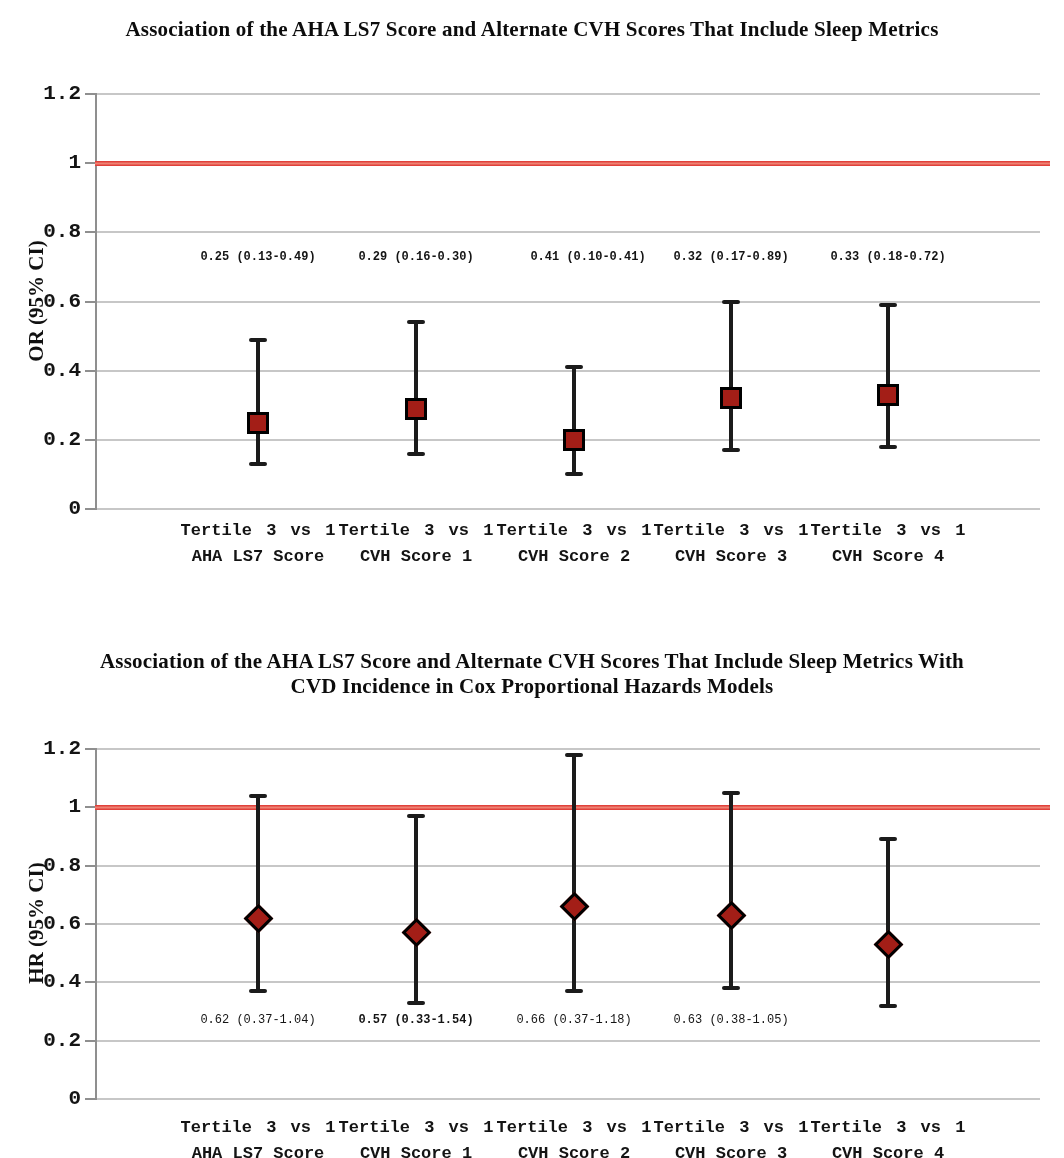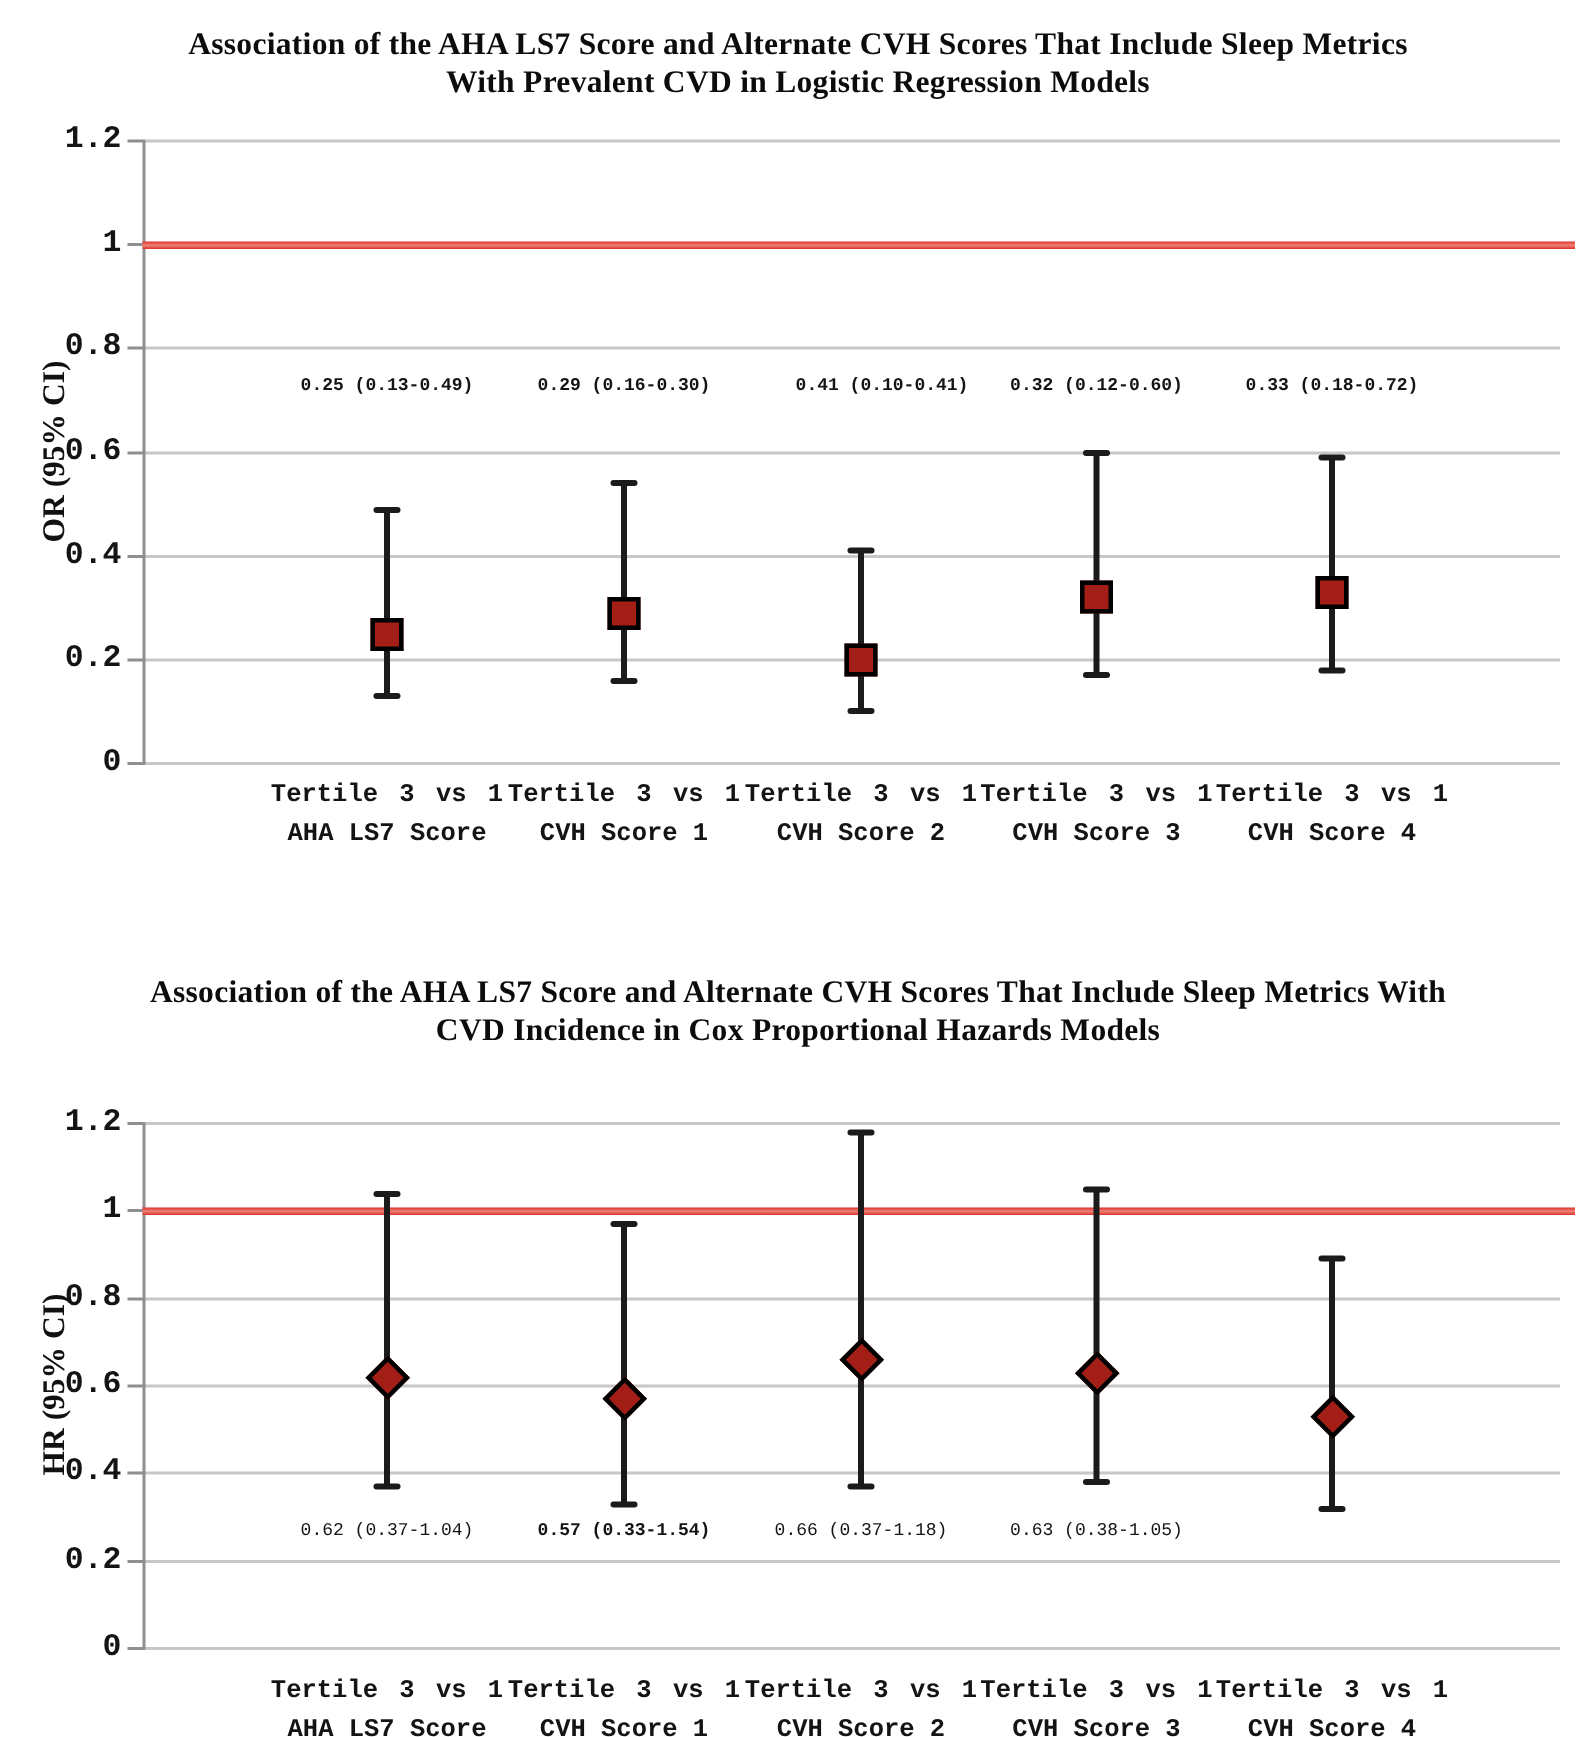--- a/index.html
+++ b/index.html
@@ -47,21 +47,21 @@
   .cat{
     position:absolute;width:190px;text-align:center;font-weight:bold;
     font-size:17px;line-height:26px;z-index:6;color:#141414;
   }
   .cat .l1{word-spacing:4px;}
 </style>
 </head>
 <body>
 
 <div class="figure" id="fig0">
-  <h2 class="title"><span>Association of the AHA LS7 Score and Alternate CVH Scores That Include Sleep Metrics</span><br><span>With Prevalent CVD in Logistic Regression Models</span></h2>
+  <h2 class="title"><span>Association of the AHA LS7 Score and Alternate CVH Scores That Include Sleep Metrics</span><br></h2>
   <div class="ylabel" id="ylab0">OR (95% CI)</div>
   <div class="plot" id="plot0">
       <div class="grid" style="top: -1px;"></div>
       <div class="ytickmark" style="top: -1px;"></div>
       <div class="yticklab" style="top: -13px;">1.2</div>
       <div class="grid" style="top: 68.1667px;"></div>
       <div class="ytickmark" style="top: 68.1667px;"></div>
       <div class="yticklab" style="top: 56.1667px;">1</div>
       <div class="grid" style="top: 137.333px;"></div>
       <div class="ytickmark" style="top: 137.333px;"></div>
@@ -104,21 +104,21 @@
       <div class="marker-square" style="left: 466px; top: 334.833px;"></div>
       <div class="dlab bold" style="left: 376px; top: 151px;">0.41 (0.10-0.41)</div>
       <div class="cat" style="left: 382px; top: 424px;">
         <div class="l1">Tertile 3 vs 1</div>
         <div class="l2">CVH Score 2</div>
       </div>
       <div class="whisker" style="left: 632px; top: 207.5px; height: 148.708px;"></div>
       <div class="cap" style="left: 625px; top: 205.5px;"></div>
       <div class="cap" style="left: 625px; top: 354.208px;"></div>
       <div class="marker-square" style="left: 623px; top: 293.333px;"></div>
-      <div class="dlab bold" style="left: 519px; top: 151px;">0.32 (0.12-0.60)</div>
+      <div class="dlab bold" style="left: 519px; top: 151px;">0.32 (0.17-0.89)</div>
       <div class="cat" style="left: 539px; top: 424px;">
         <div class="l1">Tertile 3 vs 1</div>
         <div class="l2">CVH Score 3</div>
       </div>
       <div class="whisker" style="left: 789px; top: 210.958px; height: 141.792px;"></div>
       <div class="cap" style="left: 782px; top: 208.958px;"></div>
       <div class="cap" style="left: 782px; top: 350.75px;"></div>
       <div class="marker-square" style="left: 780px; top: 289.875px;"></div>
       <div class="dlab bold" style="left: 676px; top: 151px;">0.33 (0.18-0.72)</div>
       <div class="cat" style="left: 696px; top: 424px;">

